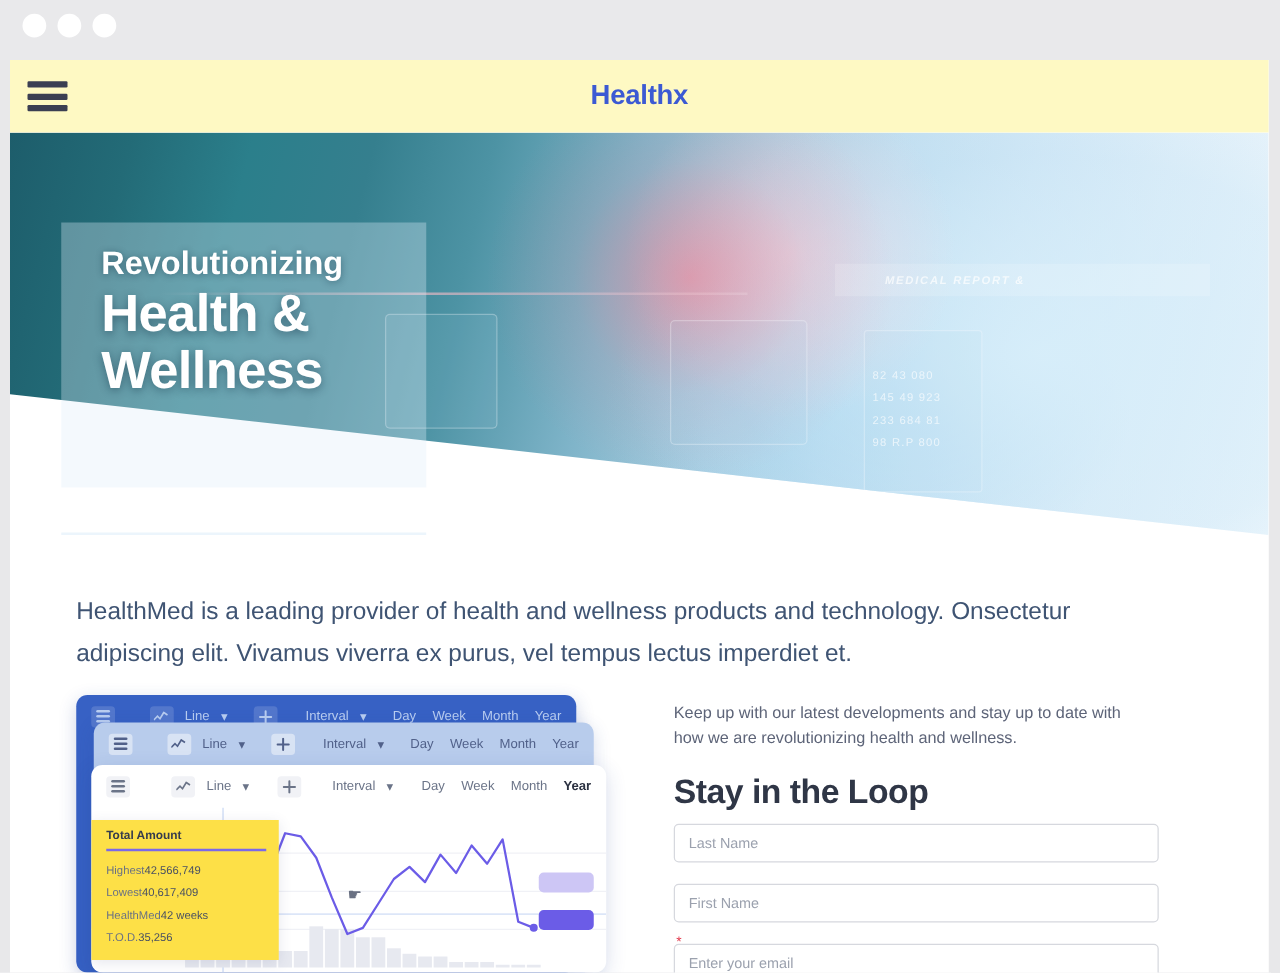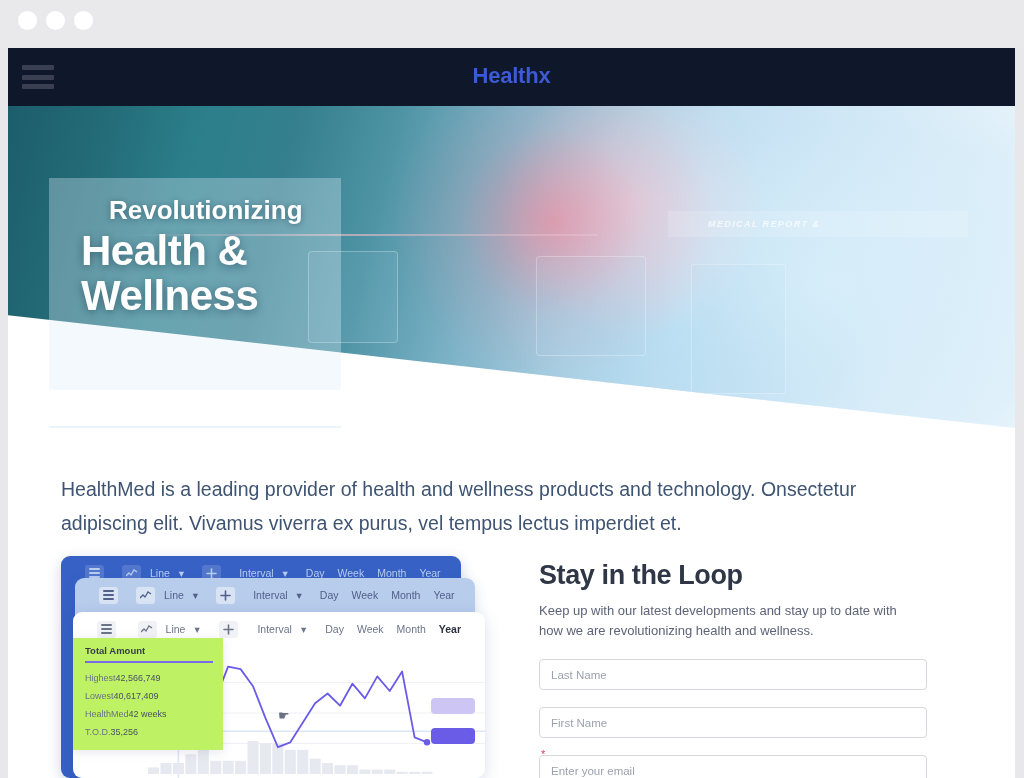--- a/index.html
+++ b/index.html
@@ -24,21 +24,21 @@
     position: absolute; left: 8px; top: 48px;
     width: 1007px; height: 730px;
     background: #ffffff;
     overflow: hidden;
   }
 
   
   #site-header {
     position: relative;
     height: 58px;
-    background: #0f172a;
+    background: #fef9c3;
   }
   #hamburger-button {
     position: absolute; left: 14px; top: 17px;
     width: 32px; height: 24px;
     display: flex; flex-direction: column; justify-content: space-between;
     cursor: pointer;
   }
   #hamburger-button span {
     display: block; height: 5px; width: 100%;
     background: #3b3f52; border-radius: 1px;
@@ -116,21 +116,21 @@
   #hero-eyebrow {
     font-size: 26px; font-weight: bold; color: #ffffff;
     text-shadow: 0 1px 6px rgba(10,40,60,0.45);
     line-height: 1.1;
   }
   .hero-head-line {
     font-size: 42px; font-weight: bold; color: #ffffff;
     line-height: 1.07; letter-spacing: -0.5px;
     text-shadow: 0 2px 8px rgba(10,40,60,0.45);
   }
-  #hero-eyebrow { margin-bottom: 4px; margin-left: 28px; }
+  #hero-eyebrow { margin-bottom: 4px; }
   #hero-caption-foot {
     position: absolute; left: 41px; top: 320px;
     width: 292px; height: 62px;
     background: rgba(223,238,250,0.60);
     z-index: 4;
   }
 
   
   #intro-paragraph {
     position: absolute; left: 53px; top: 425px;
@@ -165,43 +165,43 @@
     left: 20px; top: 56px; width: 412px; height: 166px;
     background: #ffffff;
     box-shadow: 0 4px 16px rgba(40,70,150,0.16);
   }
   #card-front .toolbar { color: #6b7488; }
   #card-front .toolbar .tb-icon { background: #f1f2f6; }
   #card-front .toolbar .tb-active { color: #2c3242; font-weight: bold; }
 
   .toolbar {
     display: flex; align-items: center;
-    height: 34px; padding: 0 24px;
+    height: 34px; padding: 0 12px;
     font-size: 10.5px; gap: 9px;
     white-space: nowrap;
   }
   .tb-icon {
     width: 19px; height: 17px; border-radius: 3px;
     display: inline-flex; align-items: center; justify-content: center;
     flex: 0 0 auto;
   }
   .tb-burger { display:flex; flex-direction:column; justify-content:center; gap:2px; width:11px; }
   .tb-burger i { display:block; height:2px; background: currentColor; border-radius:1px; }
   .tb-gap-a { width: 58px; }
   .tb-gap-b { width: 18px; }
   .tb-gap-c { width: 26px; }
   .tb-gap-d { width: 18px; }
   .tb-range { display:flex; gap: 13px; }
 
   #chart-plot { position: absolute; left: 0; right: 0; top: 34px; bottom: 0; }
 
   #tooltip-card {
-    position: absolute; left: 0px; top: 26px;
+    position: absolute; left: 0px; top: 44px;
     width: 150px;
-    background: #bef264;
+    background: #fde047;
     padding: 7px 10px 9px 12px;
     box-shadow: 0 2px 10px rgba(60,70,120,0.13);
     z-index: 5;
   }
   #tooltip-title {
     font-size: 9.5px; color: #353b4d; font-weight: bold;
     padding-bottom: 5px; margin-bottom: 6px;
     border-bottom: 2px solid #7b69e8;
   }
   .tt-row {
@@ -268,20 +268,26 @@
     <div id="brand-logo">Healthx</div>
   </div>
 
   <div id="hero">
     <div id="hero-photo">
       <div class="hud" id="hud-bar-top"></div>
       <div id="hud-report-label">MEDICAL REPORT &amp;</div>
       <div class="hud" id="hud-brain-l"></div>
       <div class="hud" id="hud-brain-c"></div>
       <div class="hud" id="hud-panel-r"></div>
+      <div id="hud-readout">
+        <div>82  43 080</div>
+        <div>145  49 923</div>
+        <div>233  684 81</div>
+        <div>98  R.P  800</div>
+      </div>
       <div id="hud-streak"></div>
 
       <div id="hud-dot-b"></div>
     </div>
 
     <div id="hero-caption-foot"></div>
 
     <div id="hero-caption">
       <div id="hero-eyebrow">Revolutionizing</div>
       <div class="hero-head-line">Health &amp;</div>
@@ -459,22 +465,22 @@
           </div>
         </div>
 
         <div id="chart-cursor">☛</div>
         <div class="legend-chip" id="legend-chip-light"></div>
         <div class="legend-chip" id="legend-chip-dark"></div>
       </div>
     </div>
 
     <div id="newsletter">
+      <div id="newsletter-subtitle">Keep up with our latest developments and stay up to date with how we are revolutionizing health and wellness.</div>
       <div id="newsletter-title">Stay in the Loop</div>
-      <div id="newsletter-subtitle">Keep up with our latest developments and stay up to date with how we are revolutionizing health and wellness.</div>
 
       <input class="field" type="text" placeholder="Last Name" style="">
       <input class="field" type="text" placeholder="First Name" style="">
       <div id="email-field-wrap">
         <span id="required-asterisk">*</span>
         <input class="field" type="email" placeholder="Enter your email" style="">
       </div>
 
     </div>
 

